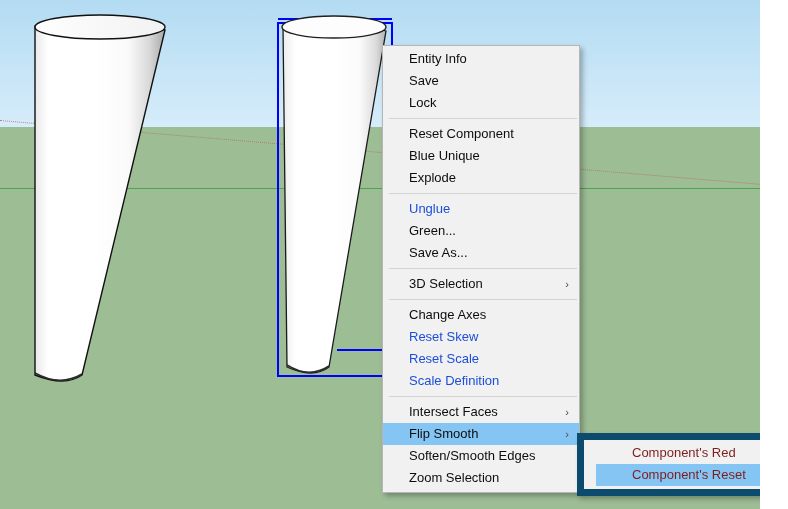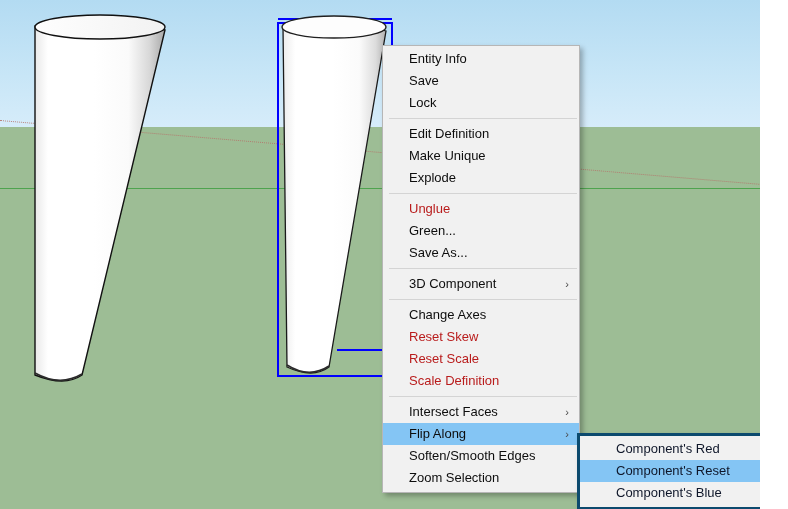--- a/index.html
+++ b/index.html
@@ -84,21 +84,21 @@
     z-index: 20;
   }
   .menu-item {
     height: 22px;
     line-height: 22px;
     padding: 0 10px 0 26px;
     white-space: nowrap;
     position: relative;
     cursor: default;
   }
-  .menu-item.disabled { color: #b91c1c; }
+  .menu-item.disabled { color: #1d4ed8; }
   .menu-item.highlight {
     background: #84c5f4;
   }
   .menu-sep {
     height: 1px;
     background: #d4d4d4;
     margin: 4px 2px 4px 6px;
   }
   .submenu-arrow {
     position: absolute;
@@ -109,26 +109,26 @@
     color: #4a4a4a;
   }
 
   
   #flip-submenu {
     position: absolute;
     left: 577px;
     top: 433px;
     width: 193px;
     background: #f1f1f1;
-    border: 3px solid #0c4a6e;
+    border: 7px solid #0c4a6e;
     box-shadow: 3px 3px 5px rgba(0,0,0,.28);
-    padding: 2px 0 3px 0;
+    padding: 2px 0 3px 12px;
     box-sizing: border-box;
     font-size: 13px;
-    color: #0f172a;
+    color: #7f1d1d;
     z-index: 30;
   }
   #flip-submenu .menu-item { padding-left: 36px; }
 </style>
 </head>
 <body>
 
 <div id="app">
 
   <div id="viewport">
@@ -191,40 +191,39 @@
         <path d="M 127,340 L 127,371"></path>
       </g>
     </svg>
   </div>
 
   <div id="context-menu">
       <div class="menu-item"><span>Entity Info</span></div>
       <div class="menu-item"><span>Save</span></div>
       <div class="menu-item"><span>Lock</span></div>
       <div class="menu-sep"></div>
-      <div class="menu-item"><span>Edit Definition</span></div>
-      <div class="menu-item"><span>Make Unique</span></div>
+      <div class="menu-item"><span>Reset Component</span></div>
+      <div class="menu-item"><span>Blue Unique</span></div>
       <div class="menu-item"><span>Explode</span></div>
       <div class="menu-sep"></div>
       <div class="menu-item disabled"><span>Unglue</span></div>
       <div class="menu-item"><span>Green...</span></div>
       <div class="menu-item"><span>Save As...</span></div>
       <div class="menu-sep"></div>
-      <div class="menu-item"><span>3D Component</span><span class="submenu-arrow">›</span></div>
+      <div class="menu-item"><span>3D Selection</span><span class="submenu-arrow">›</span></div>
       <div class="menu-sep"></div>
       <div class="menu-item"><span>Change Axes</span></div>
       <div class="menu-item disabled"><span>Reset Skew</span></div>
       <div class="menu-item disabled"><span>Reset Scale</span></div>
       <div class="menu-item disabled"><span>Scale Definition</span></div>
       <div class="menu-sep"></div>
       <div class="menu-item"><span>Intersect Faces</span><span class="submenu-arrow">›</span></div>
-      <div class="menu-item highlight"><span>Flip Along</span><span class="submenu-arrow">›</span></div>
+      <div class="menu-item highlight"><span>Flip Smooth</span><span class="submenu-arrow">›</span></div>
       <div class="menu-item"><span>Soften/Smooth Edges</span></div>
       <div class="menu-item"><span>Zoom Selection</span></div>
     </div>
 
   <div id="flip-submenu">
       <div class="menu-item"><span>Component's Red</span></div>
       <div class="menu-item highlight"><span>Component's Reset</span></div>
-      <div class="menu-item"><span>Component's Blue</span></div>
     </div>
 
 </div>
 
 </body></html>

